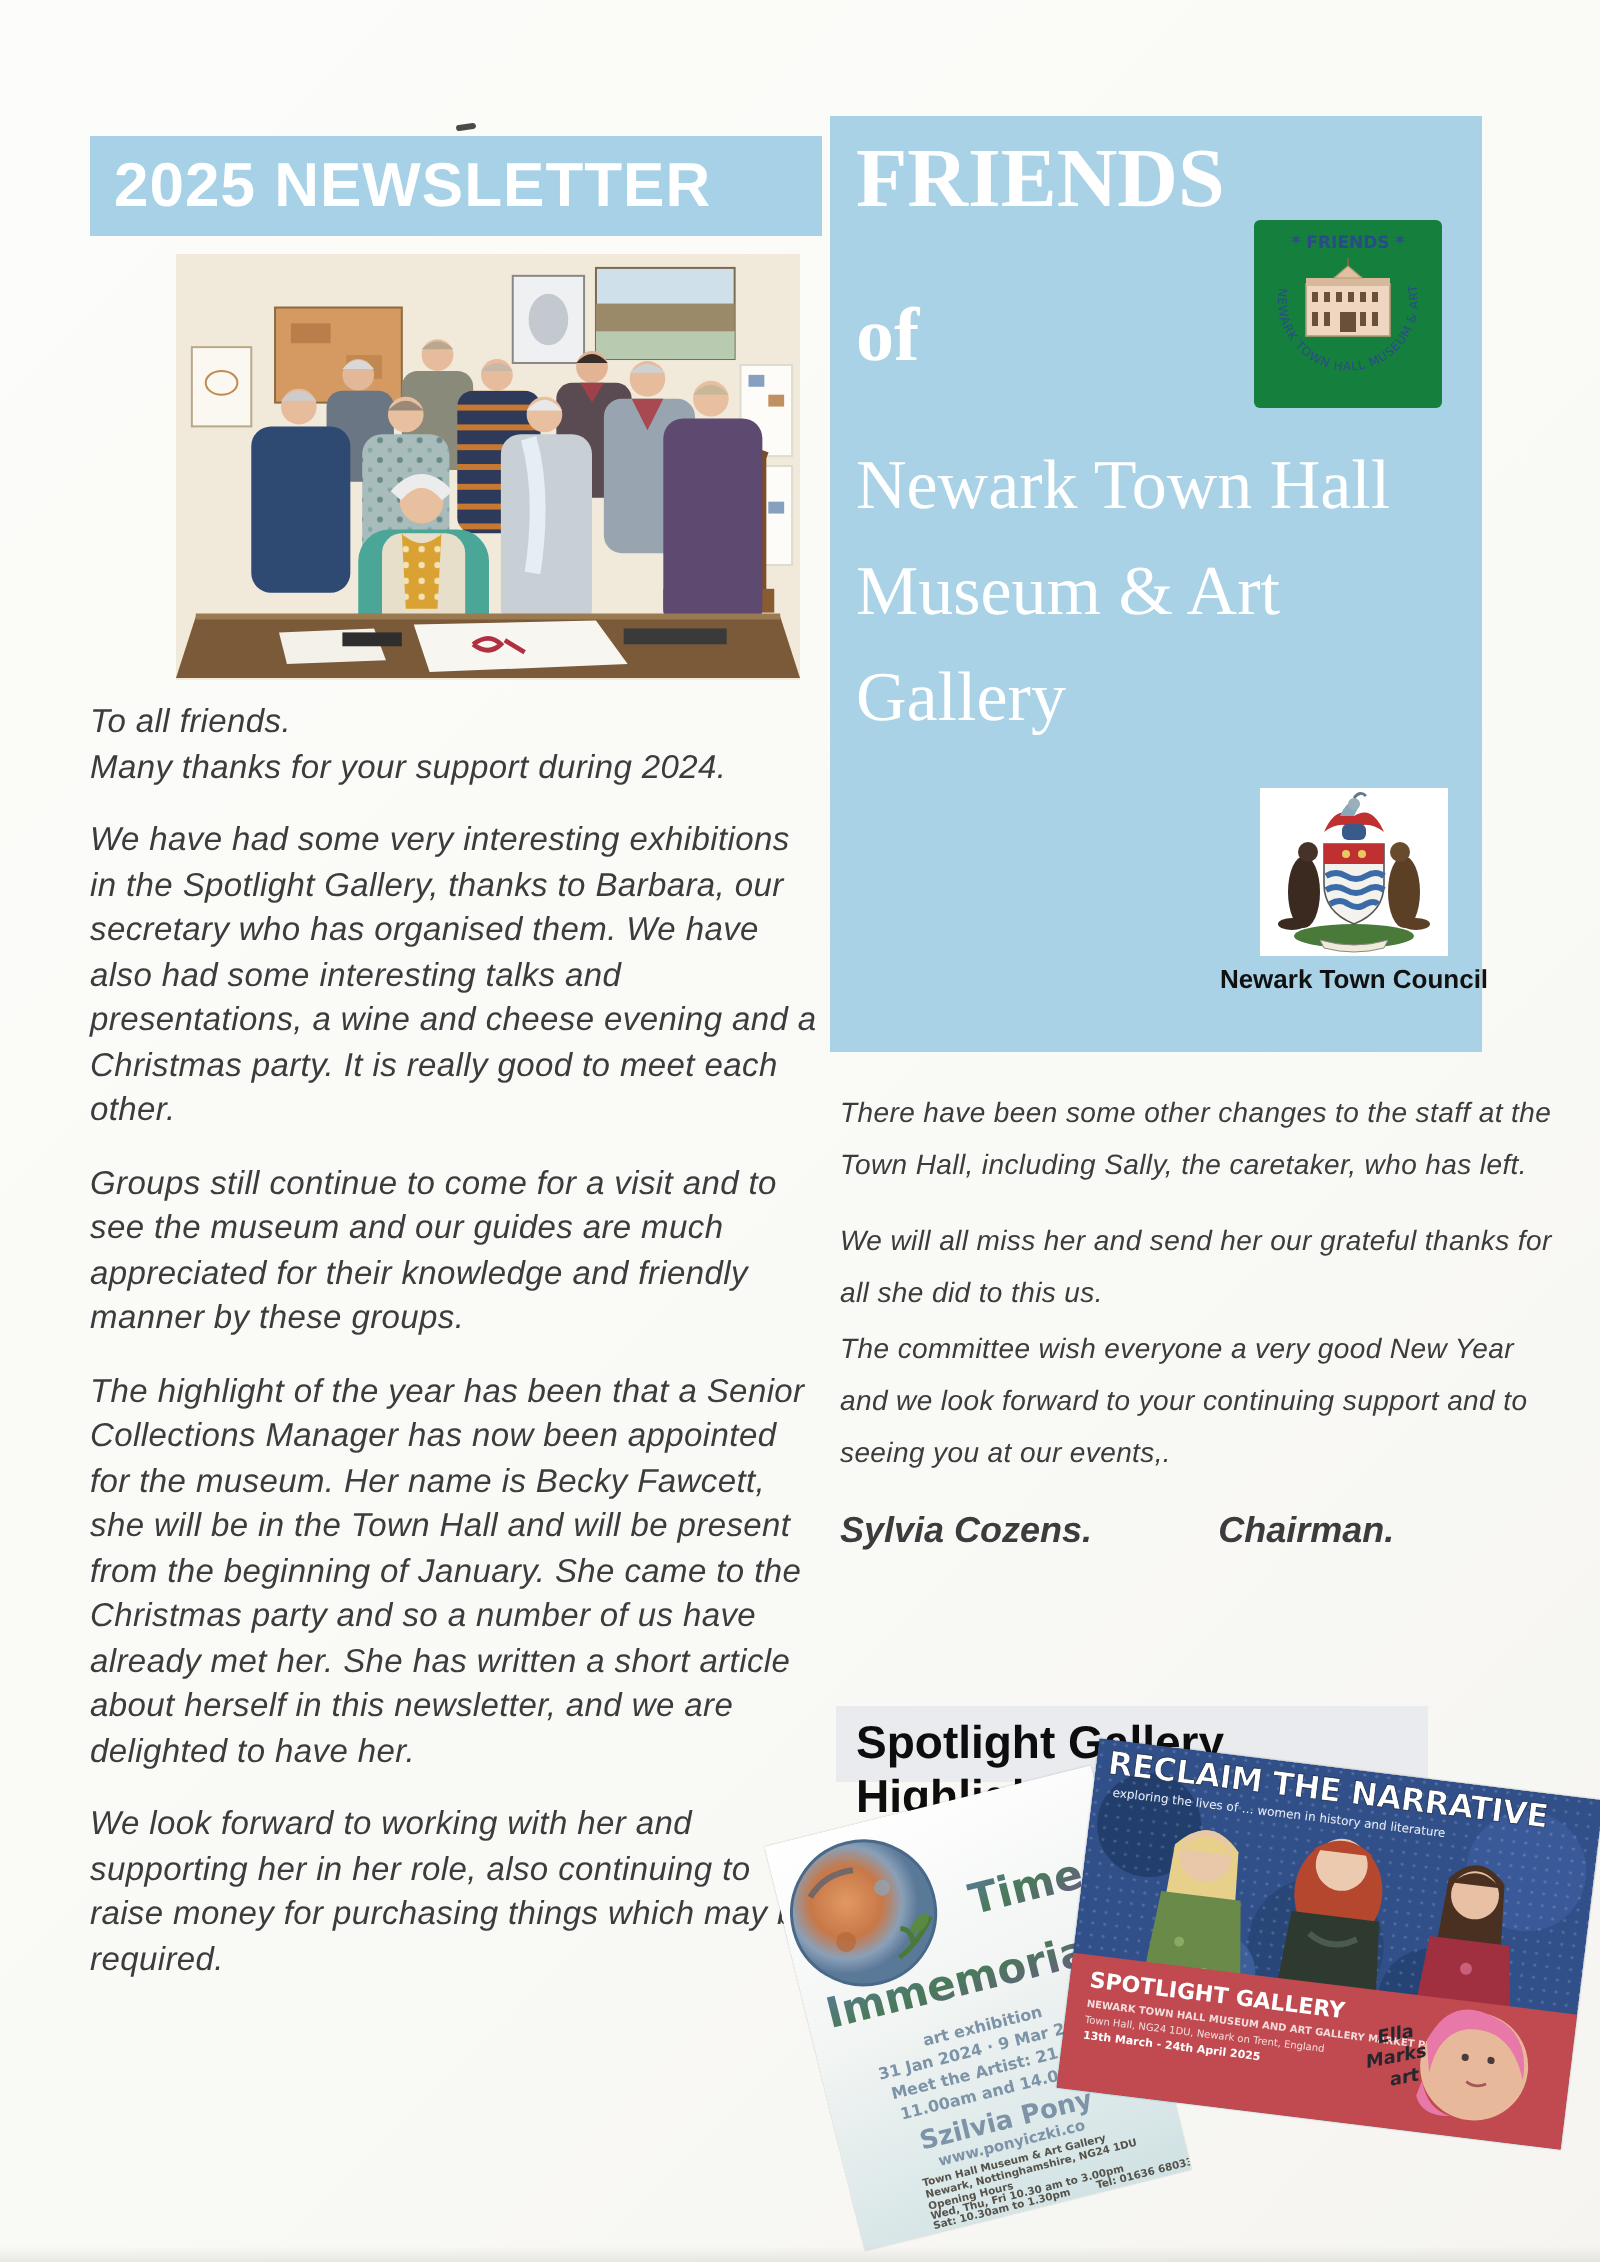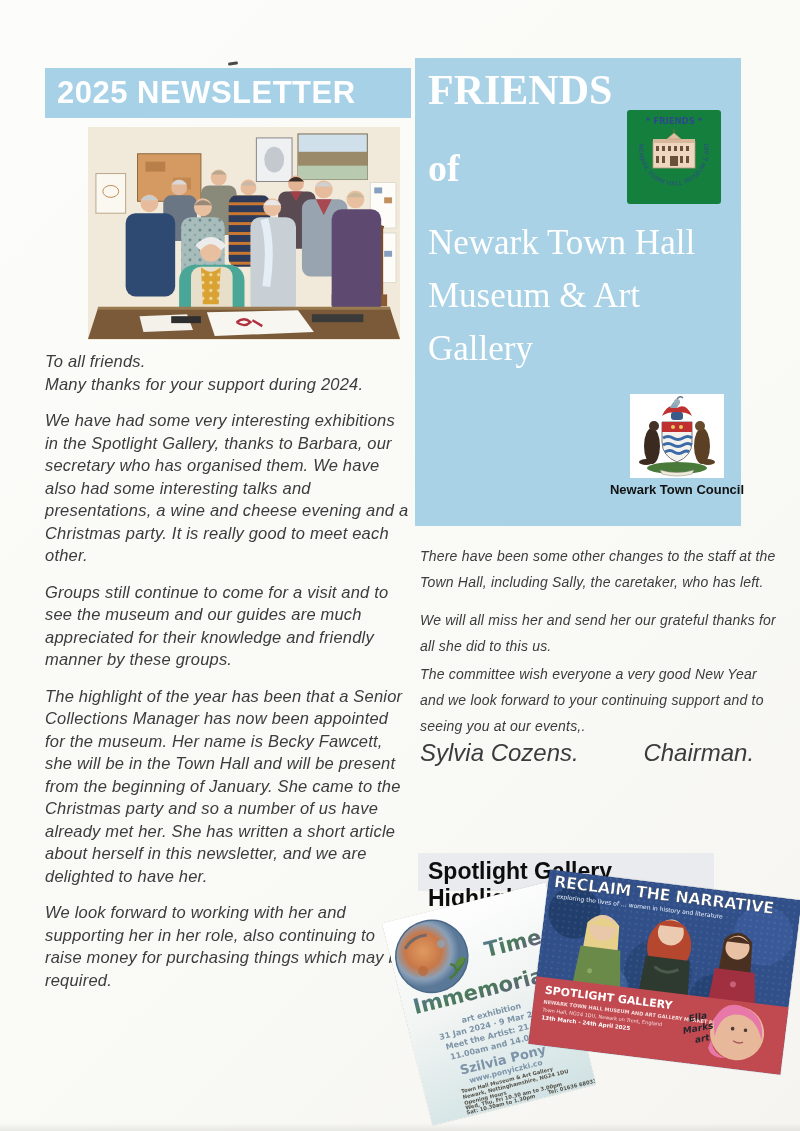--- a/index.html
+++ b/index.html
@@ -18,21 +18,21 @@
 
   
   .hand{font-family:"Liberation Sans",sans-serif;font-style:italic;color:#3c3b3d;}
   .leftcol{position:absolute;left:45px;top:350px;width:364px;}
   .leftcol p{margin:0;font-size:16.5px;line-height:22.5px;letter-spacing:0.2px;}
   .leftcol p.gap{margin-top:14px;}
   .rightcol{position:absolute;left:420px;top:543px;width:358px;}
   .rightcol p{margin:0;font-size:14px;line-height:26px;letter-spacing:0.2px;}
   .rightcol p.gap{margin-top:12px;}
   .rightcol p.tight{margin-top:2px;}
-  .signature{margin-top:0;font-size:24px;font-weight:normal;}
+  .signature{margin-top:16px;font-size:18px;font-weight:bold;}
   .signature .role{display:inline-block;margin-left:58px;}
 
   
   .panel{position:absolute;left:415px;top:58px;width:326px;height:468px;background:#a9d2e6;}
   .panel .t1{position:absolute;left:13px;top:8px;color:#fff;font-family:"Liberation Serif",serif;font-weight:bold;font-size:42px;}
   .panel .t2{position:absolute;left:13px;top:88px;color:#fff;font-family:"Liberation Serif",serif;font-weight:bold;font-size:38px;}
   .panel .t3{position:absolute;left:13px;top:158px;width:305px;color:#fff;font-family:"Liberation Serif",serif;font-size:35px;line-height:53px;}
   .friends-logo{position:absolute;left:212px;top:10px;width:94px;height:94px;background:#15803d;border-radius:3px;margin-top:42px;}
   .council-box{position:absolute;left:215px;top:336px;width:94px;height:84px;background:#ffffff;}
   .council-caption{position:absolute;left:186px;top:424px;width:152px;text-align:center;color:#111;font-weight:bold;font-size:13px;font-family:"Liberation Sans",sans-serif;}

